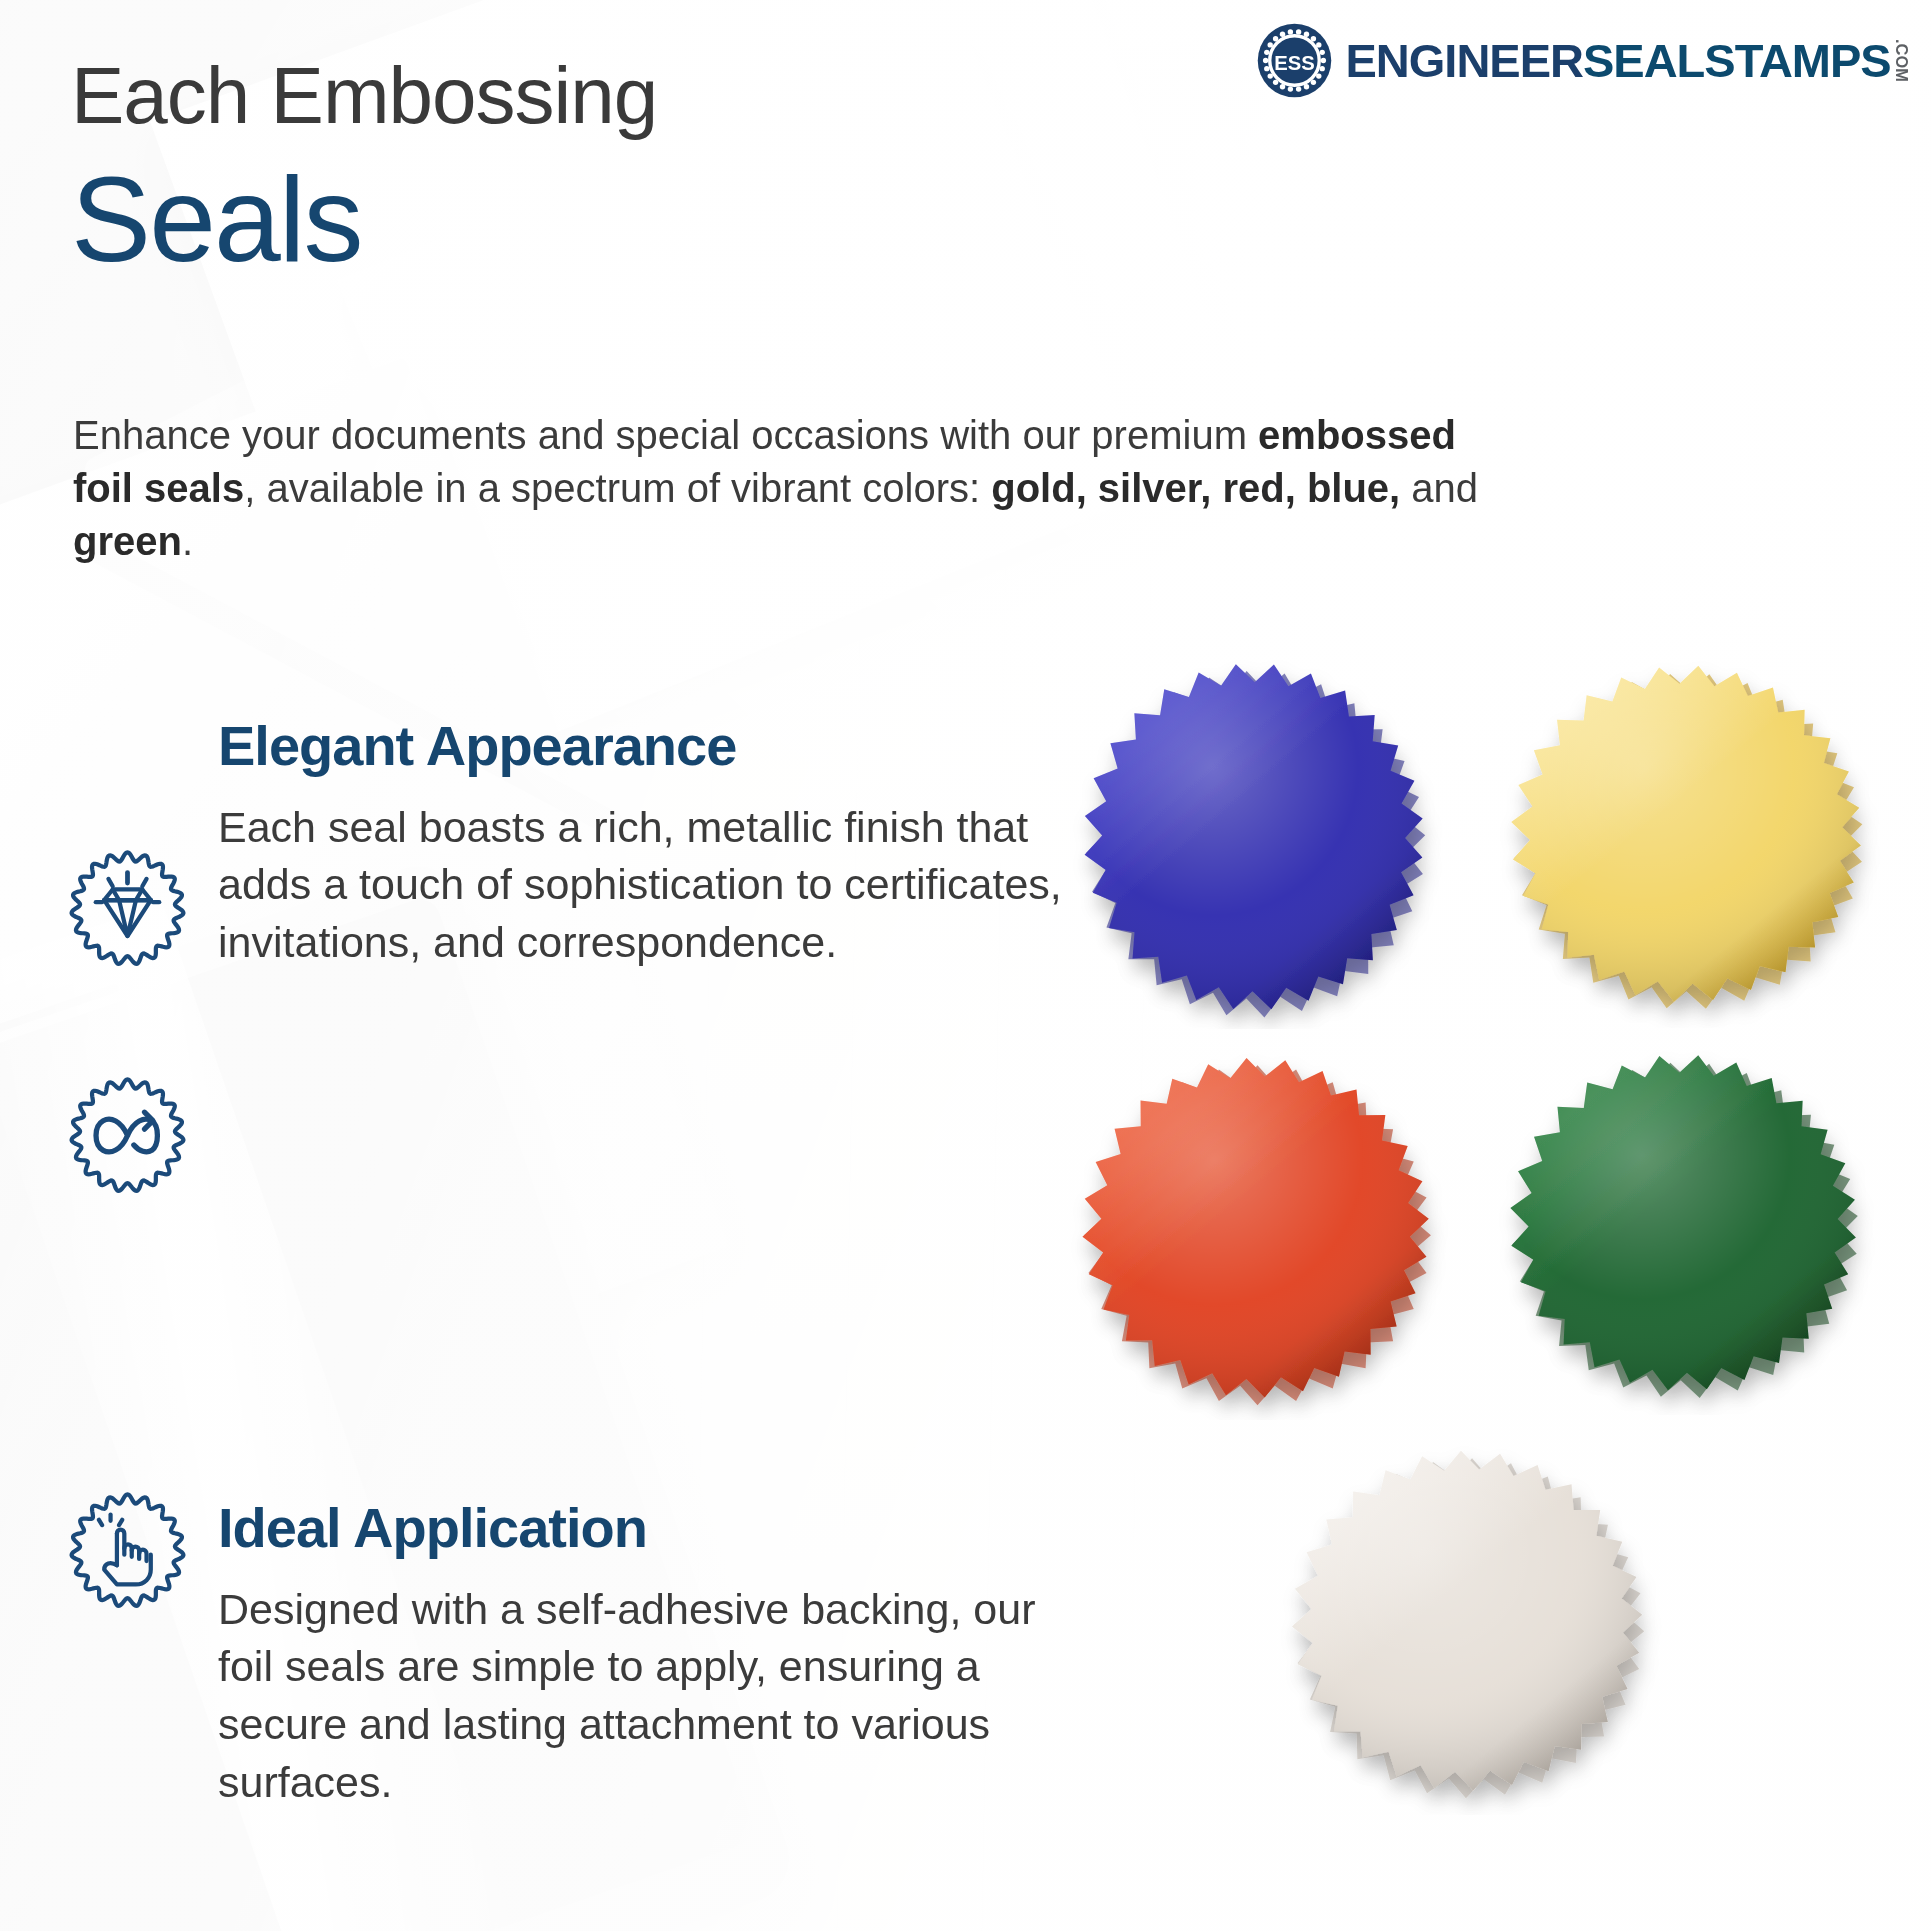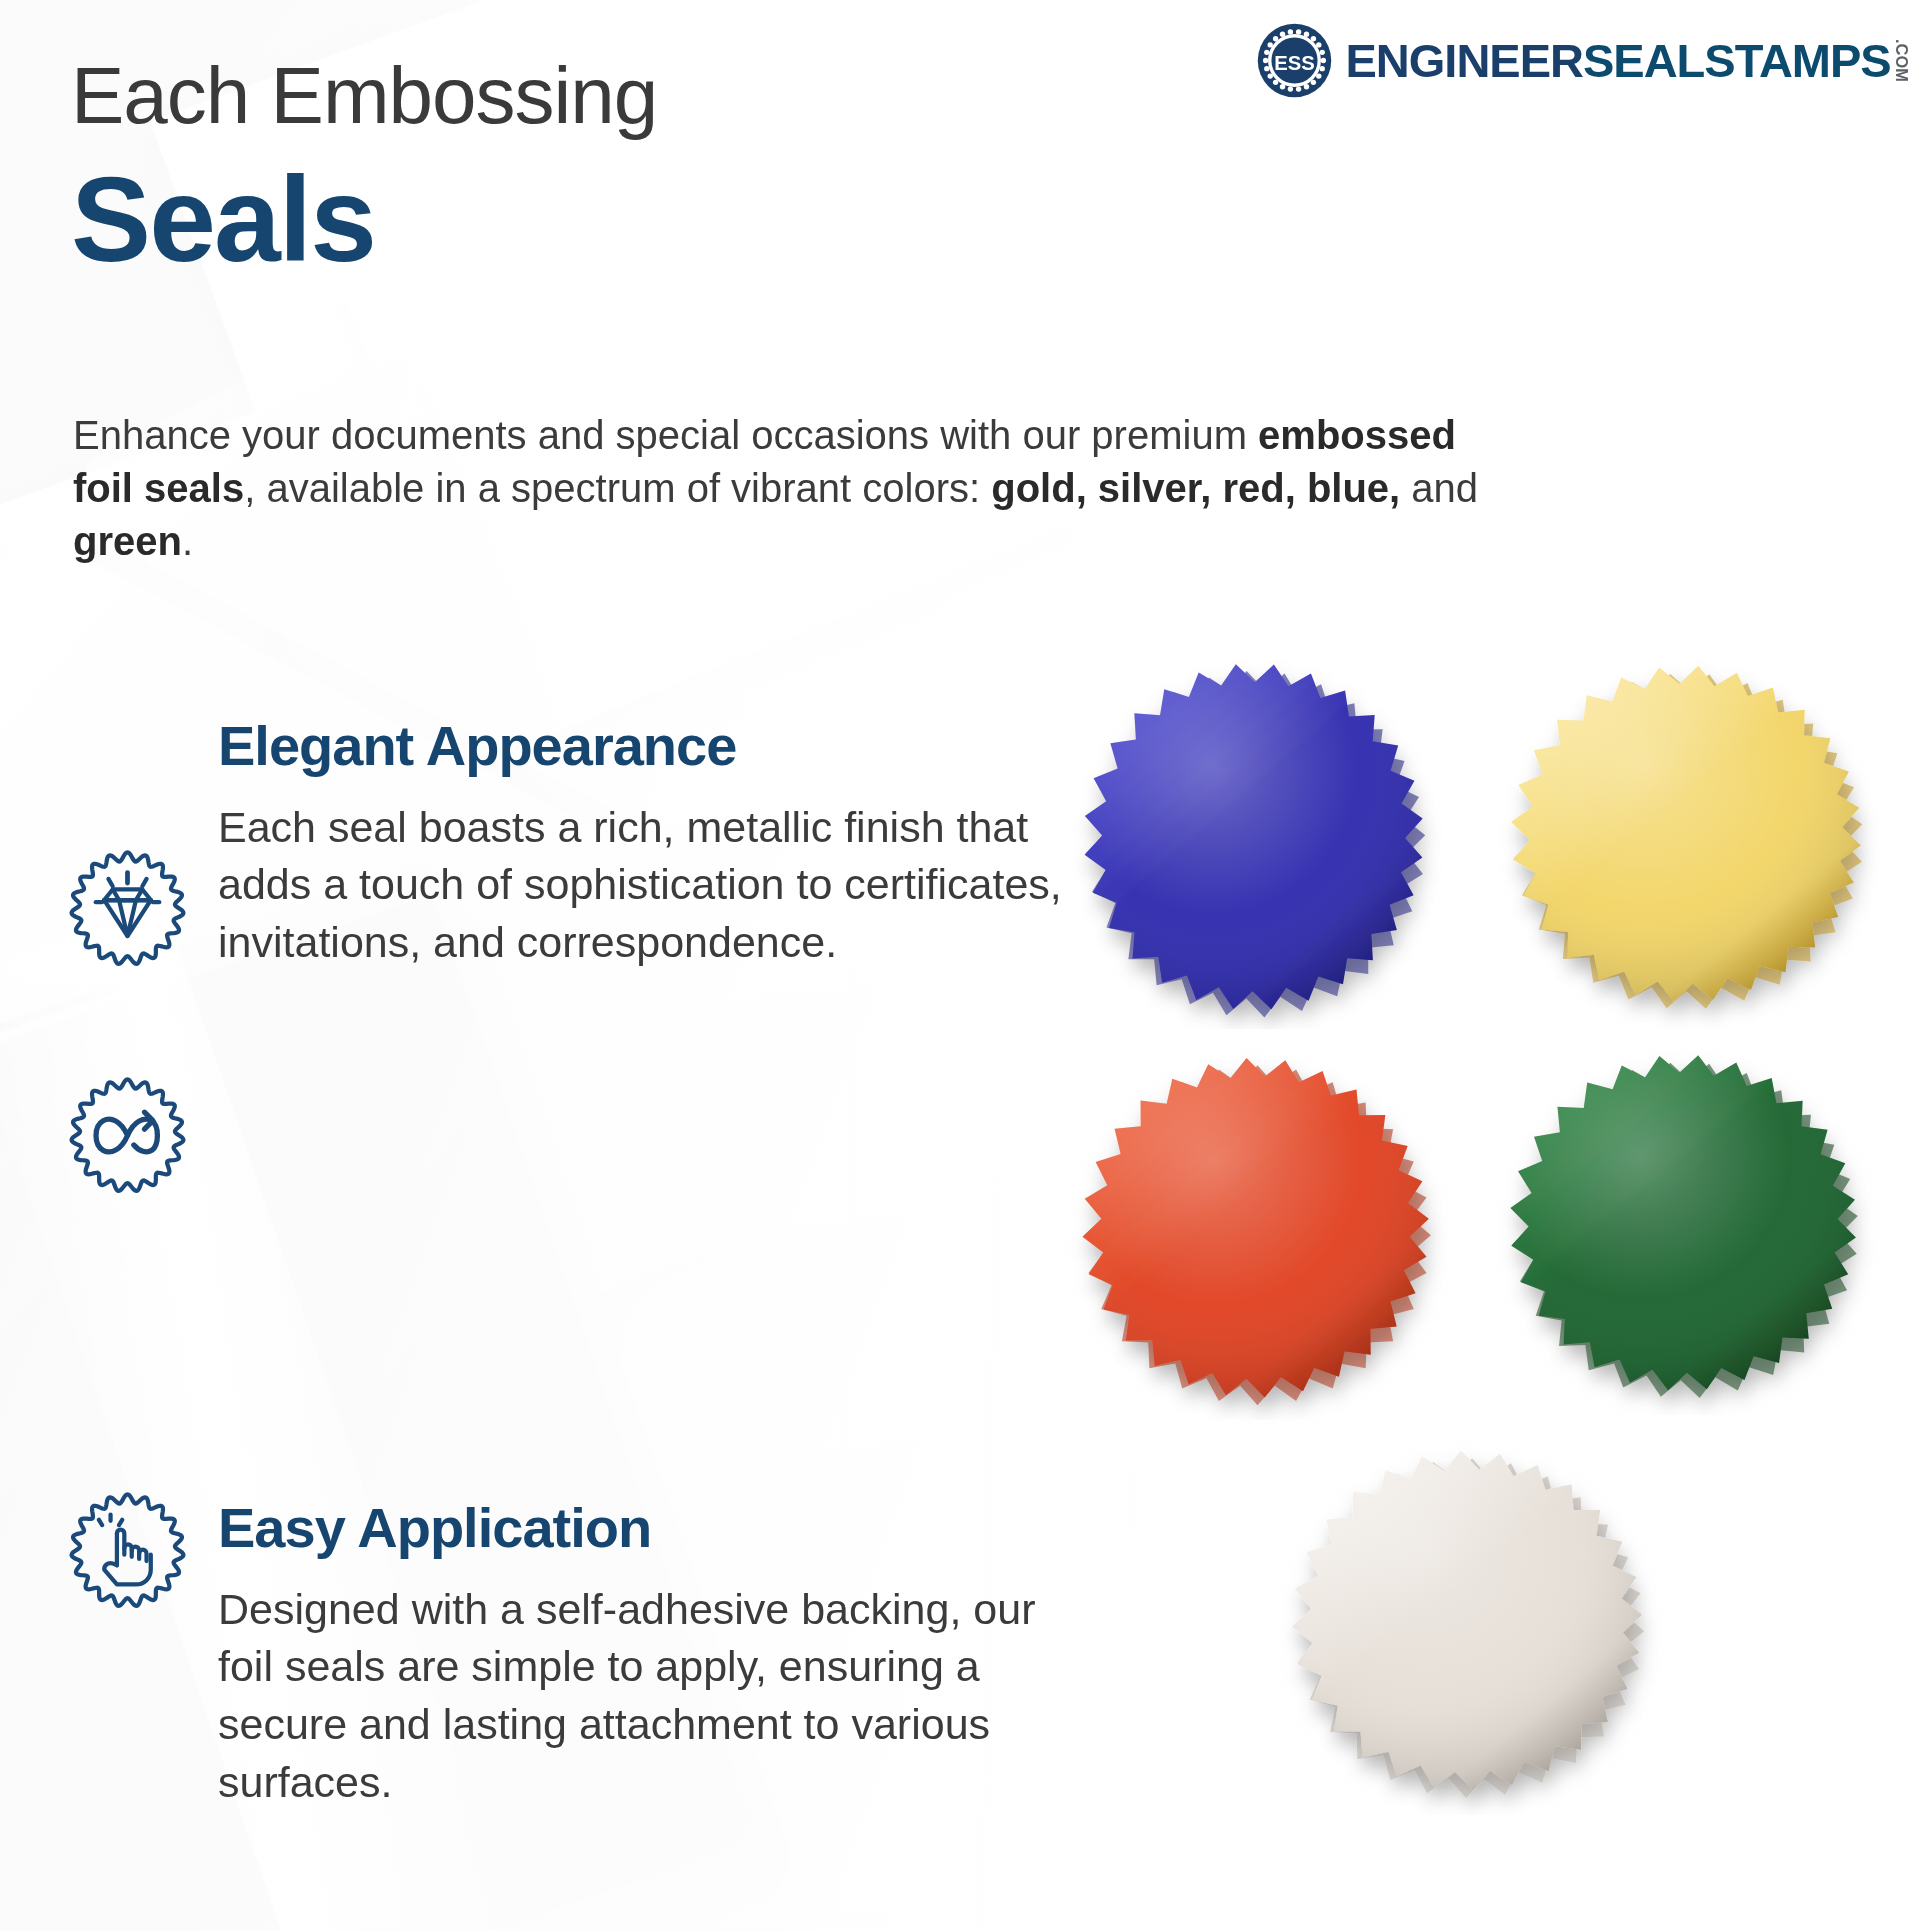--- a/index.html
+++ b/index.html
@@ -184,21 +184,21 @@
   }
 
   
   .h-kicker {
     position:absolute; left:71px; top:50px;
     font-size:80px; font-weight:300; color:#3a3a3a;
     letter-spacing:-1px; white-space:nowrap;
   }
   .h-main {
     position:absolute; left:71px; top:150px;
-    font-size:120px; font-weight:bold; color:#16466f;
+    font-size:120px; font-weight:normal; color:#16466f;
     letter-spacing:-1.9px; white-space:nowrap;
   }
 
   .subtitle {
     position:absolute; left:73px; top:409px;
     width:1429px;
     font-size:40px; font-weight:300; line-height:1.32; color:#3b3b3b;
   }
   .subtitle b { font-weight:bold; color:#2a2a2a; }
 
@@ -410,21 +410,21 @@
           <path d="M50 44 C50 39 57 39 57 44 L57 64"></path>
           <path d="M57 58 C57 53 64 53 64 58 L64 66"></path>
           <path d="M64 60 C64 55 71 55 71 60 L71 68"></path>
           <path d="M71 63 C71 58 78 58 78 63 L78 70"></path>
           <path d="M44 26 L44 32" stroke-width="4"></path>
           <path d="M33 31 L36 36"></path>
           <path d="M55 31 L52 36"></path>
         </g>
       </svg>
       <div class="f-body">
-        <div class="f-title">Easy Application</div>
+        <div class="f-title">Ideal Application</div>
         <div class="f-text">Designed with a self-adhesive backing, our foil seals are simple to apply, ensuring a secure and lasting attachment to various surfaces.</div>
       </div>
     </div>
 
     <div class="seal s-blue">
         <svg viewBox="0 0 200 200">
           <defs>
             <linearGradient id="sealgrad0" x1="0.12" y1="0.05" x2="0.88" y2="0.95">
               <stop offset="0%" stop-color="#4a46d0"></stop>
               <stop offset="42%" stop-color="#2b27ad"></stop>

